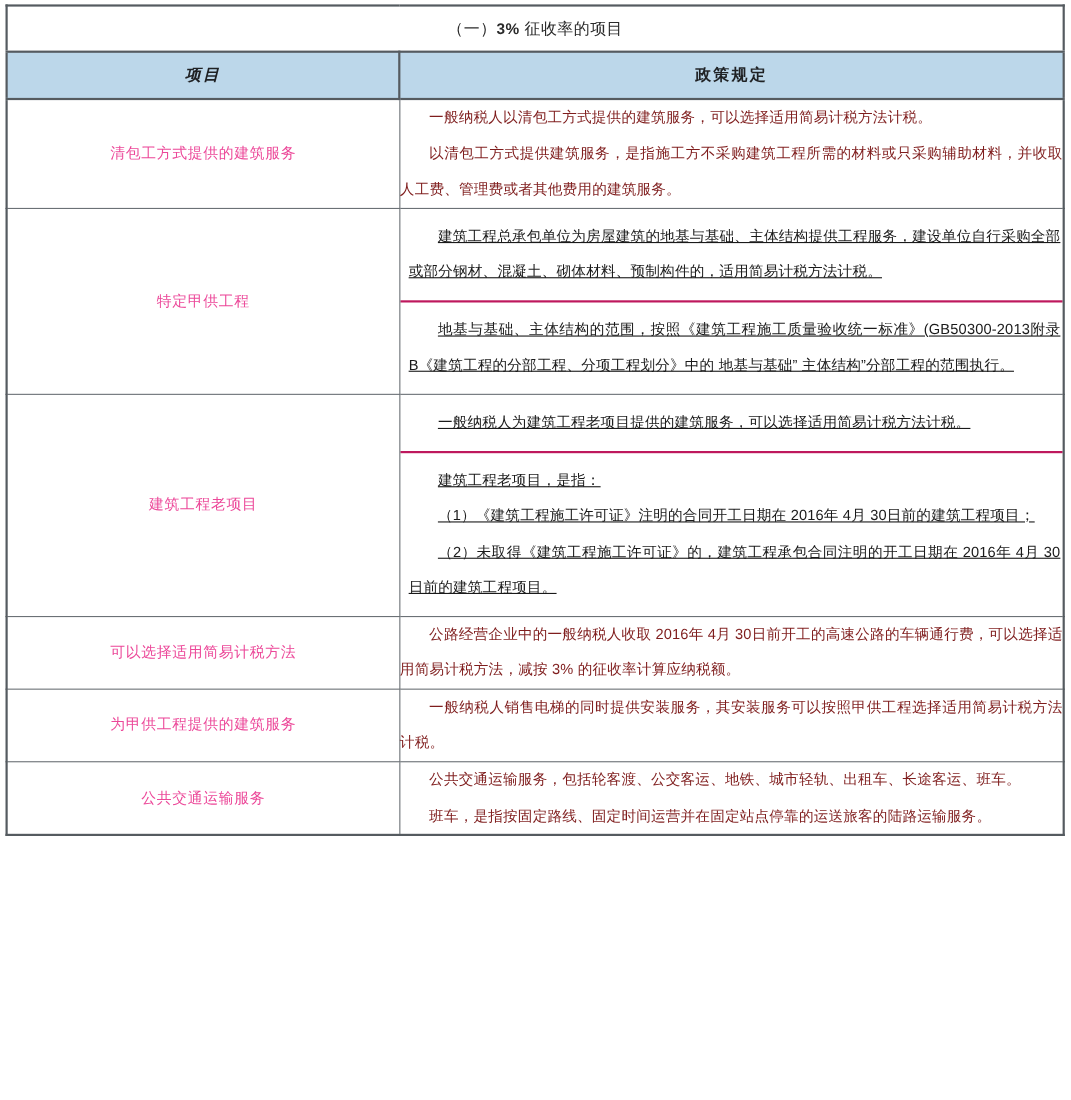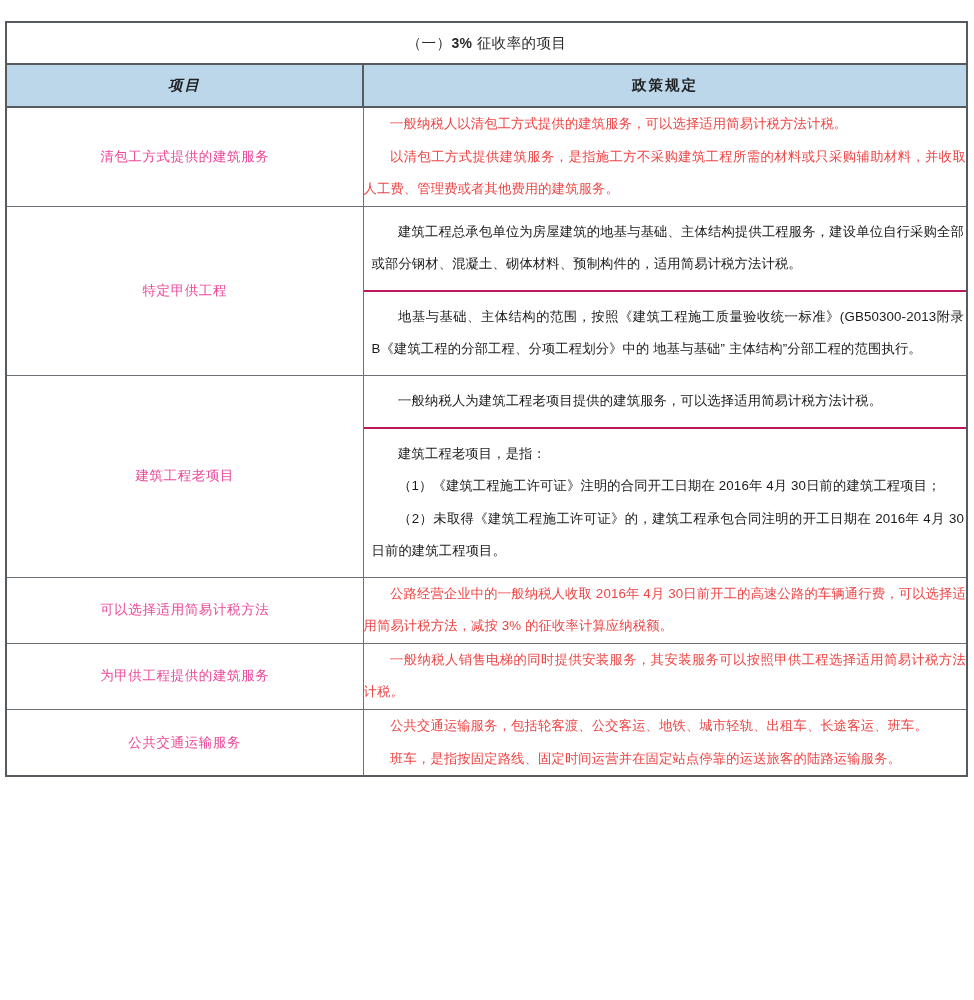--- a/index.html
+++ b/index.html
@@ -12,21 +12,21 @@
     height: 1000px;
     font-family: "Liberation Sans", "DejaVu Sans", sans-serif;
     color: #1a1a1a;
     overflow: hidden;
   }
   #doc {
     position: relative;
     width: 898px;
     height: 1000px;
     box-sizing: border-box;
-    padding: 21px 8px 0 5px;
+    padding: 4px 8px 0 5px;
   }
   table.policy-table {
     width: 961px;
     border-collapse: collapse;
     table-layout: fixed;
     border: 2px solid #555b60;
   }
   table.policy-table td {
     border: 1px solid #6b7176;
     vertical-align: middle;
@@ -68,40 +68,41 @@
     letter-spacing: 0.6px;
     color: #ec4899;
     padding: 6px 10px;
     border-right: 2px solid #555b60;
     border-top: 2px solid #555b60;
     border-bottom: 2px solid #555b60;
   }
   td.policy-cell {
     font-size: 13.3px;
     line-height: 2.45;
-    color: #ef4444;
+    color: #7f1d1d;
     text-align: justify;
     text-justify: inter-ideograph;
     padding: 7px 2px 7px 8px;
     border-top: 2px solid #555b60;
     border-bottom: 2px solid #555b60;
     letter-spacing: 0.15px;
     margin-top: 22px;
   }
   td.policy-cell p {
     margin: 0;
   }
   td.policy-cell p.indent {
     text-indent: 2em;
   }
   
   td.policy-split {
     padding: 0;
     border-top: 2px solid #555b60;
     border-bottom: 2px solid #555b60;
+    text-decoration: underline;
   }
   td.policy-split .sub {
     padding: 9px 2px 9px 8px;
     font-size: 13.3px;
     line-height: 2.45;
     text-align: justify;
     text-justify: inter-ideograph;
     letter-spacing: 0.15px;
   }
   td.policy-split .sub + .sub {

